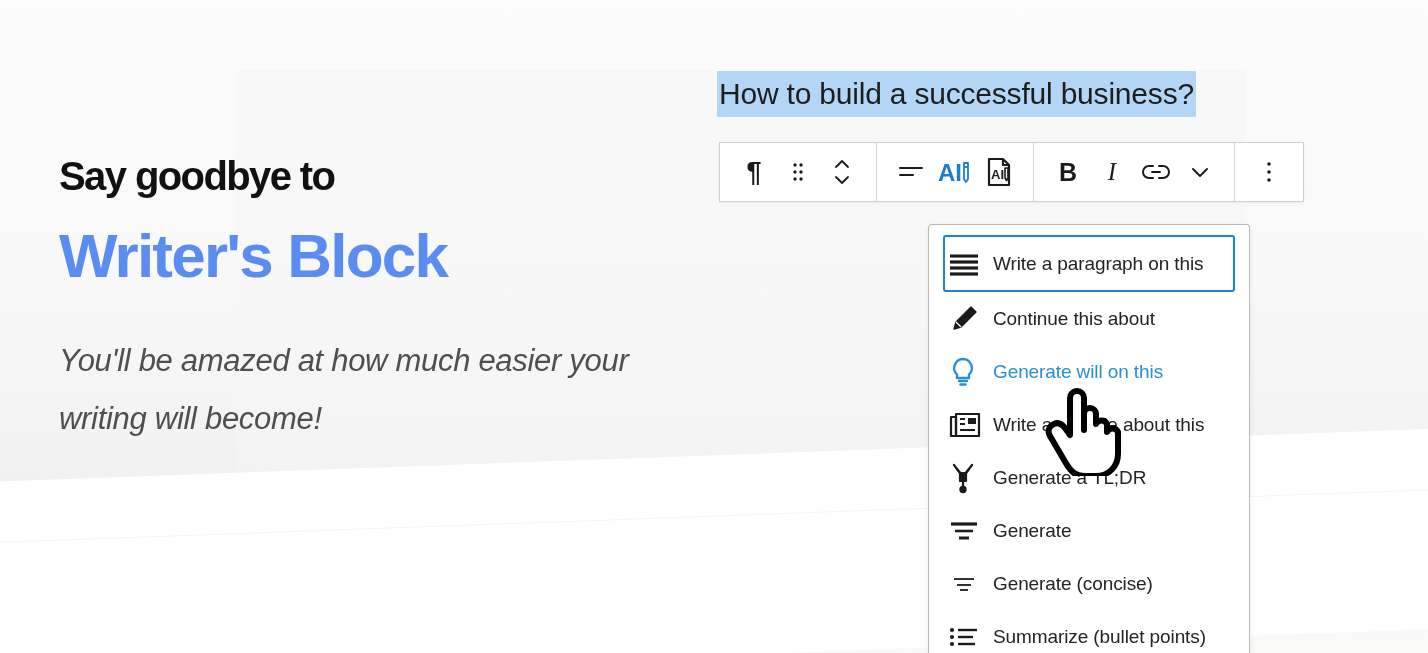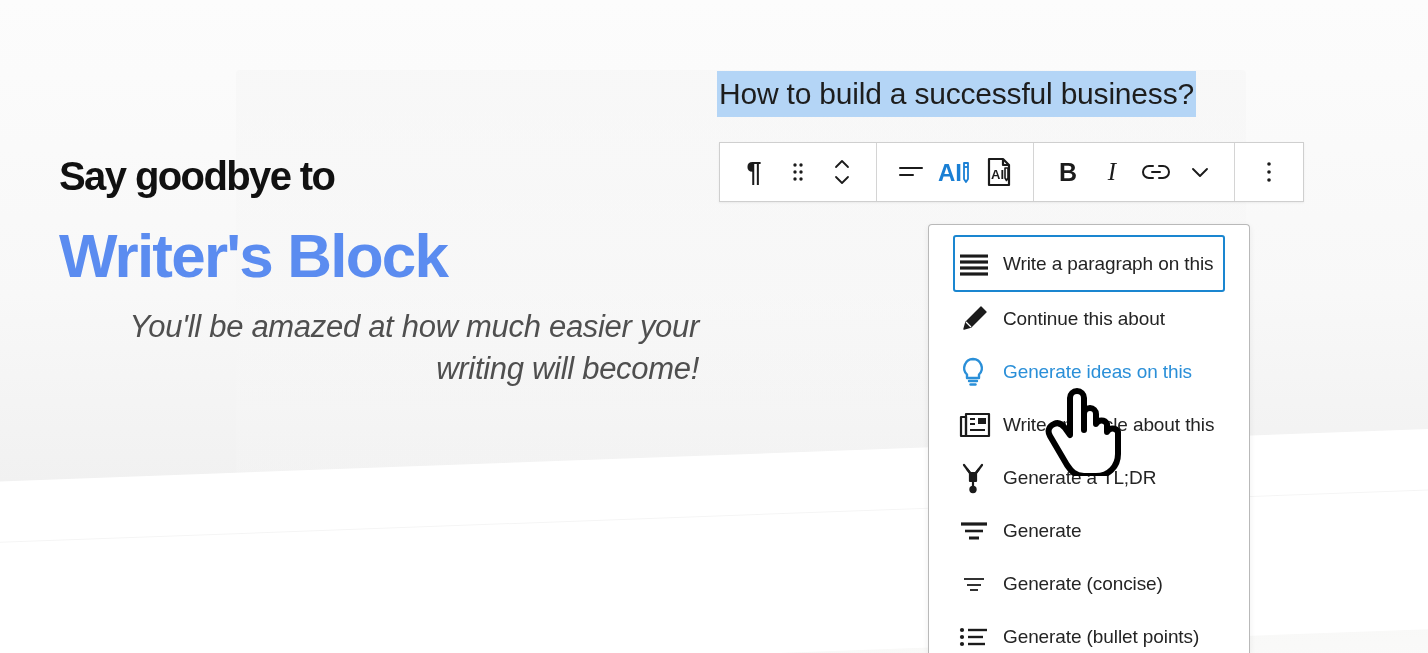--- a/index.html
+++ b/index.html
@@ -71,27 +71,26 @@
   .hero-line {
     font-weight: bold;
     font-size: 40px;
     line-height: 80px;
     letter-spacing: -1.6px;
     white-space: nowrap;
   }
   .hero-line-1 { color: #111111; }
   .hero-line-2 { color: #5b8cf0; font-size: 62px; letter-spacing: -1.8px; }
   .hero-sub {
-    margin-top: 10px;
+    margin-top: 36px;
     font-style: italic;
     font-size: 31px;
-    line-height: 42px;
+    line-height: 58px;
     color: #4f4f4f;
     letter-spacing: -0.3px;
-    text-align: right;
   }
 
   
   .doc-headline {
     position: absolute;
     left: 717px;
     top: 71px;
     height: 46px;
     display: flex;
     align-items: center;
@@ -163,21 +162,21 @@
     box-shadow: 0 2px 6px rgba(0,0,0,0.07);
     box-sizing: border-box;
     padding: 10px 0 0 0;
     height: 429px;
     overflow: hidden;
   }
   .menu-item {
     display: flex;
     align-items: center;
     height: 53px;
-    margin: 0 24px;
+    margin: 0 14px;
     padding: 0 6px;
     box-sizing: border-box;
     cursor: pointer;
     color: #242424;
   }
   .menu-item.focused {
     border: 2px solid #1a86d0;
     border-radius: 3px;
     height: 57px;
     padding: 0 4px;
@@ -358,21 +357,21 @@
     </div>
 
     <div class="menu-item hovered">
       <span class="mi-icon">
         <svg width="28" height="32" viewBox="0 0 28 32" fill="none" stroke="#2a8fd8" stroke-width="2.4" stroke-linecap="round" stroke-linejoin="round">
           <path d="M14 3 a9 9 0 0 0 -6 15.5 V22 h12 v-3.5 A9 9 0 0 0 14 3 Z"></path>
           <line x1="10" y1="25" x2="18" y2="25"></line>
           <line x1="11.5" y1="28.5" x2="16.5" y2="28.5"></line>
         </svg>
       </span>
-      <span class="mi-label">Generate ideas on this</span>
+      <span class="mi-label">Generate will on this</span>
     </div>
 
     <div class="menu-item">
       <span class="mi-icon">
         <svg width="32" height="28" viewBox="0 0 32 28" fill="none" stroke="#1b1b1b" stroke-width="2.2" stroke-linejoin="round">
           <path d="M2 6 H7 V25 H2 Z"></path>
           <path d="M7 3 H30 V25 H7 Z"></path>
           <rect x="19" y="7" width="8" height="6" fill="#1b1b1b" stroke="none"></rect>
           <line x1="11" y1="8" x2="16" y2="8" stroke-width="2"></line>
           <line x1="11" y1="13" x2="16" y2="13" stroke-width="2"></line>
@@ -427,21 +426,21 @@
             <circle cx="3" cy="11" r="2.1"></circle>
             <circle cx="3" cy="18" r="2.1"></circle>
           </g>
           <g stroke="#1b1b1b" stroke-width="2.4" stroke-linecap="butt">
             <line x1="9" y1="4" x2="28" y2="4"></line>
             <line x1="9" y1="11" x2="24" y2="11"></line>
             <line x1="9" y1="18" x2="26" y2="18"></line>
           </g>
         </svg>
       </span>
-      <span class="mi-label">Generate (bullet points)</span>
+      <span class="mi-label">Summarize (bullet points)</span>
     </div>
 
   </div>
 
   <span class="cursor-hand">
     <svg width="86" height="92" viewBox="0 0 86 92">
       <path d="M30 14 a7 7 0 0 1 14 0 V46 V30 a6 6 0 0 1 12 0 v10 a6 6 0 0 1 11 0 v8 a6 6 0 0 1 11 0 v22 c0 12 -9 22 -22 22 H44 c-9 0 -13 -5 -17 -11 L10 52 c-3 -5 -1 -10 4 -12 4 -2 8 0 11 4 l5 7 Z" fill="#ffffff" stroke="#000000" stroke-width="6" stroke-linejoin="round"></path>
     </svg>
   </span>
 

